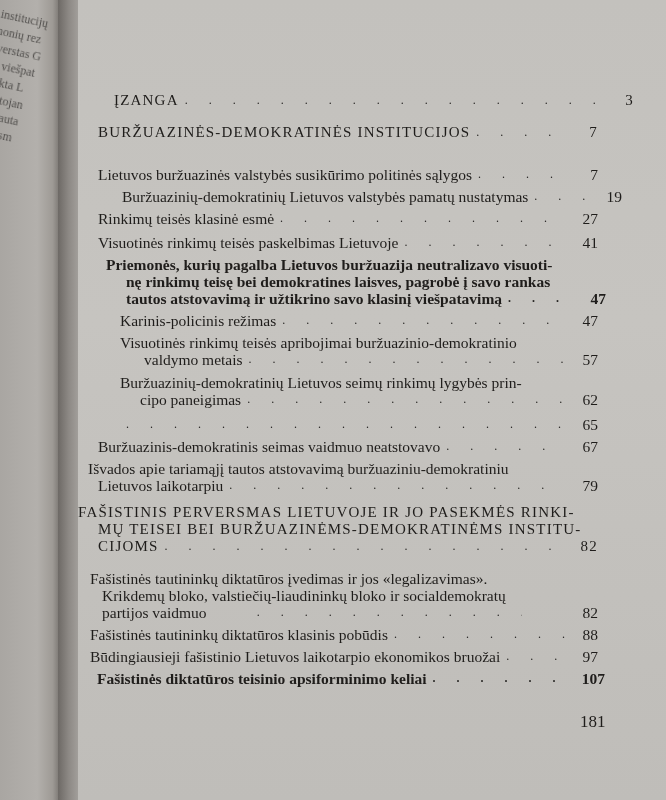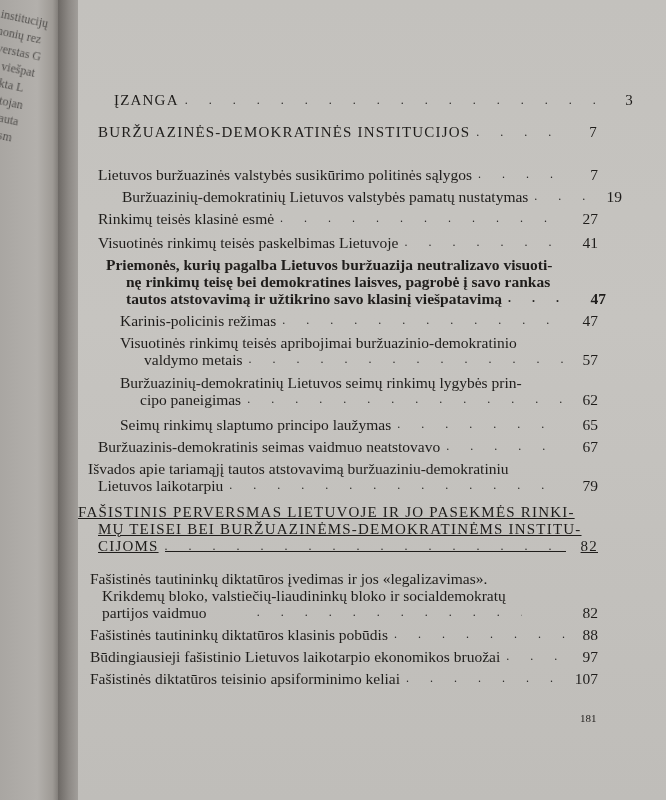--- a/index.html
+++ b/index.html
@@ -32,21 +32,21 @@
     .toc { position: absolute; left: 0; top: 0; width: 588px; }
     .entry { position: absolute; font-size: 15.5px; line-height: 17px; }
     .entry .row { display: flex; align-items: flex-end; }
     .entry .text { white-space: nowrap; }
     .entry .dots {
       flex: 1; overflow: hidden; white-space: nowrap; letter-spacing: 9px;
       color: #2a2826; margin-left: 6px; margin-right: 6px; font-size: 12px;
     }
     .entry .page { min-width: 26px; text-align: right; }
     .caps { text-transform: none; letter-spacing: 1.2px; font-size: 15px; }
-    .folio { position: absolute; left: 502px; top: 712px; font-size: 11px; }
+    .folio { position: absolute; left: 502px; top: 712px; font-size: 17px; }
   </style>
 </head>
 <body>
 
 <div class="left-page">
   <div class="bleed">
     <div>...institucijų</div>
     <div>žmonių rez</div>
     <div>nuverstas G</div>
     <div>istų viešpat</div>
@@ -137,21 +137,20 @@
           <span class="text">Buržuazinių-demokratinių Lietuvos seimų rinkimų lygybės prin-</span>
         </div>
         <div class="row" style="padding-left: 20px;">
           <span class="text">cipo paneigimas</span>
           <span class="dots">. . . . . . . . . . . . . . . . . . . . . . . . . . . . . . . . . . . . . . . .</span>
           <span class="page">62</span>
         </div>
       </div>
       <div class="entry" style="top: 416px; left: 42px; width: 478px;">
         <div class="row">
-          <span class="text">Seimų rinkimų slaptumo principo laužymas</span>
           <span class="dots">. . . . . . . . . . . . . . . . . . . . . . . . . . . . . . . . . . . . . . . .</span>
           <span class="page">65</span>
         </div>
       </div>
       <div class="entry" style="top: 438px; left: 20px; width: 500px;">
         <div class="row">
           <span class="text">Buržuazinis-demokratinis seimas vaidmuo neatstovavo</span>
           <span class="dots">. . . . . . . . . . . . . . . . . . . . . . . . . . . . . . . . . . . . . . . .</span>
           <span class="page">67</span>
         </div>
@@ -159,21 +158,21 @@
       <div class="entry" style="top: 460px; left: 10px; width: 510px;">
         <div class="row">
           <span class="text">Išvados apie tariamąjį tautos atstovavimą buržuaziniu-demokratiniu</span>
         </div>
         <div class="row" style="padding-left: 10px;">
           <span class="text">Lietuvos laikotarpiu</span>
           <span class="dots">. . . . . . . . . . . . . . . . . . . . . . . . . . . . . . . . . . . . . . . .</span>
           <span class="page">79</span>
         </div>
       </div>
-      <div class="entry caps" style="top: 504px; left: 0px; width: 520px; text-decoration: underline;">
+      <div class="entry caps" style="top: 504px; left: 0px; width: 520px;">
         <div class="row">
           <span class="text">FAŠISTINIS PERVERSMAS LIETUVOJE IR JO PASEKMĖS RINKI-</span>
         </div>
         <div class="row" style="padding-left: 20px;">
           <span class="text">MŲ TEISEI BEI BURŽUAZINĖMS-DEMOKRATINĖMS INSTITU-</span>
         </div>
         <div class="row" style="padding-left: 20px;">
           <span class="text">CIJOMS</span>
           <span class="dots">. . . . . . . . . . . . . . . . . . . . . . . . . . . . . . . . . . . . . . . .</span>
           <span class="page">82</span>
@@ -199,21 +198,21 @@
           <span class="page">88</span>
         </div>
       </div>
       <div class="entry" style="top: 648px; left: 12px; width: 508px;">
         <div class="row">
           <span class="text">Būdingiausieji fašistinio Lietuvos laikotarpio ekonomikos bruožai</span>
           <span class="dots">. . . . . . . . . . . . . . . . . . . . . . . . . . . . . . . . . . . . . . . .</span>
           <span class="page">97</span>
         </div>
       </div>
-      <div class="entry" style="top: 670px; left: 12px; width: 508px;">
+      <div class="entry" style="top: 670px; left: 19px; width: 508px; font-weight: bold;">
         <div class="row">
           <span class="text">Fašistinės diktatūros teisinio apsiforminimo keliai</span>
           <span class="dots">. . . . . . . . . . . . . . . . . . . . . . . . . . . . . . . . . . . . . . . .</span>
           <span class="page">107</span>
         </div>
       </div>
     </div>
   <div class="folio">181</div>
 </div>
 

